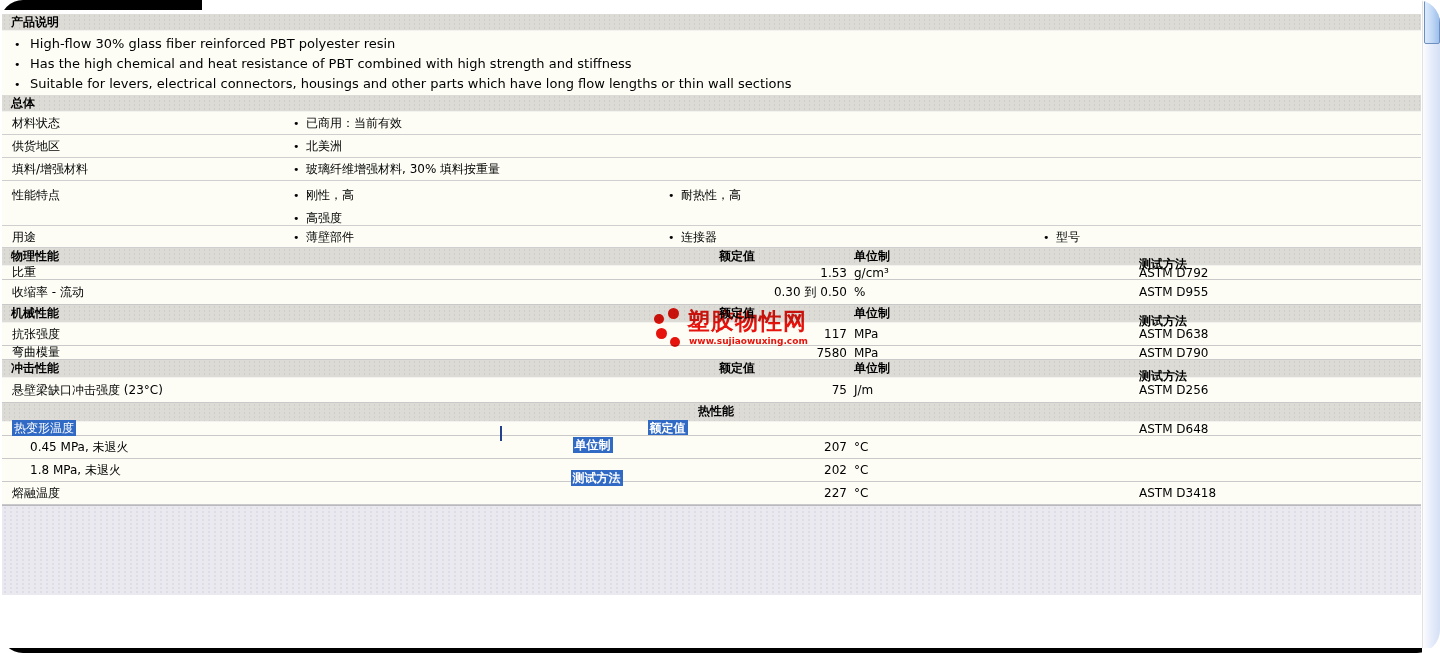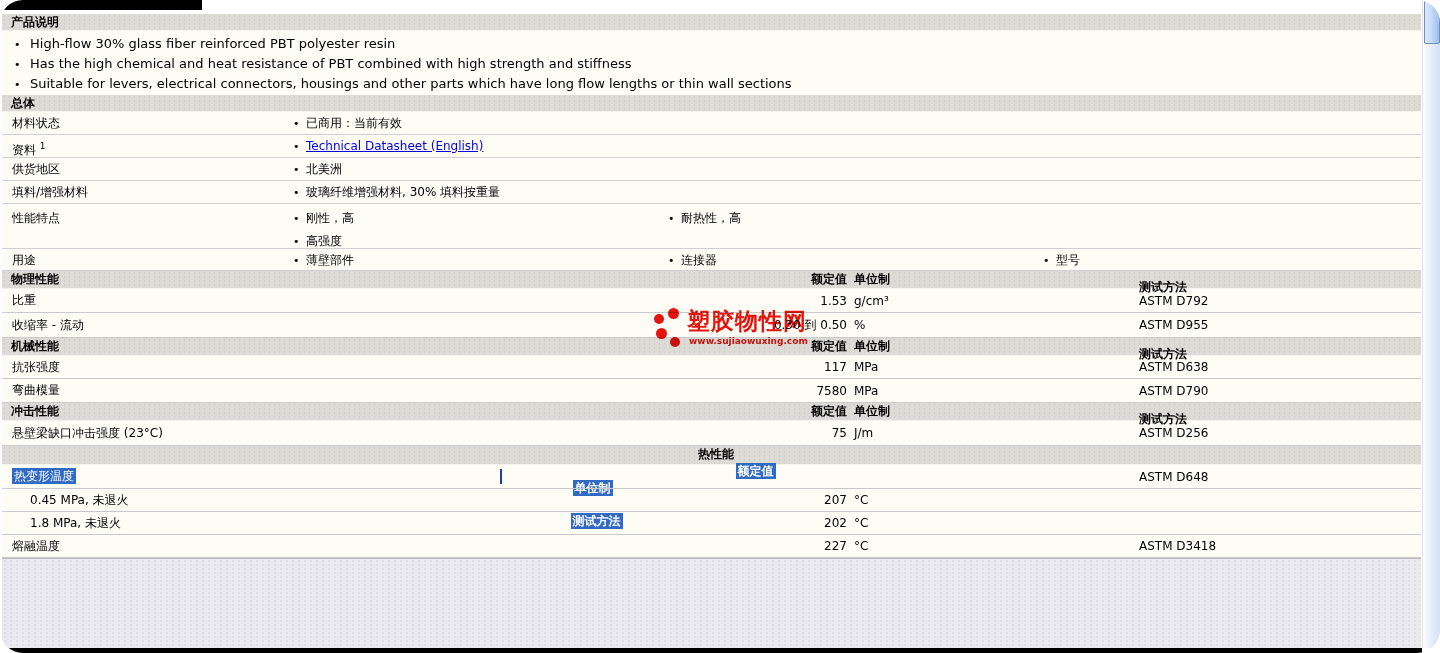--- a/index.html
+++ b/index.html
@@ -40,23 +40,23 @@
   sup { font-size:9px; vertical-align:super; }
   a.doclink { color:#0000dd; text-decoration:underline; }
 
   
   .p-row { display:flex; align-items:center; border-bottom:1px solid #c9c9c9; }
   .c-label { flex:1; padding-left:10px; }
   .c-label.indent { padding-left:28px; }
   .c-val { width:128px; text-align:right; }
   .c-unit { width:292px; padding-left:7px; }
   .c-method { width:282px; }
-  .h24 { height:24px; } .h25 { height:25px; }
-
-  .sh-val { width:128px; text-align:right; }
+  .h24 { height:14px; } .h25 { height:25px; }
+
+  .sh-val { width:128px; }
   .sh-unit { width:292px; padding-left:7px; }
   .sh-method { width:282px;margin-top:16px; }
 
   .sel { background:#316ac5; color:#fff; padding:1px 2px; }
 
   .caret { position:absolute; left:498px; top:4px; width:2px; height:15px; background:#23408f; }
   .rel { position:relative; }
 
   
   .gray-area {
@@ -108,24 +108,20 @@
 
     <div class="sec-hdr h17">
       <span class="sh-title">总体</span>
     </div>
 
     <div class="g-row h23">
       <span class="g-label">材料状态</span>
       <span class="g-col"><span class="bullet">•</span><span>已商用：当前有效</span></span>
     </div>
 
-    <div class="g-row h23">
-      <span class="g-label"><span>资料</span> <sup>1</sup></span>
-      <span class="g-col"><span class="bullet">•</span><a href="#" class="doclink">Technical Datasheet (English)</a></span>
-    </div>
 
     <div class="g-row h23">
       <span class="g-label">供货地区</span>
       <span class="g-col"><span class="bullet">•</span><span>北美洲</span></span>
     </div>
 
     <div class="g-row h23">
       <span class="g-label">填料/增强材料</span>
       <span class="g-col"><span class="bullet">•</span><span>玻璃纤维增强材料, 30% 填料按重量</span></span>
     </div>

